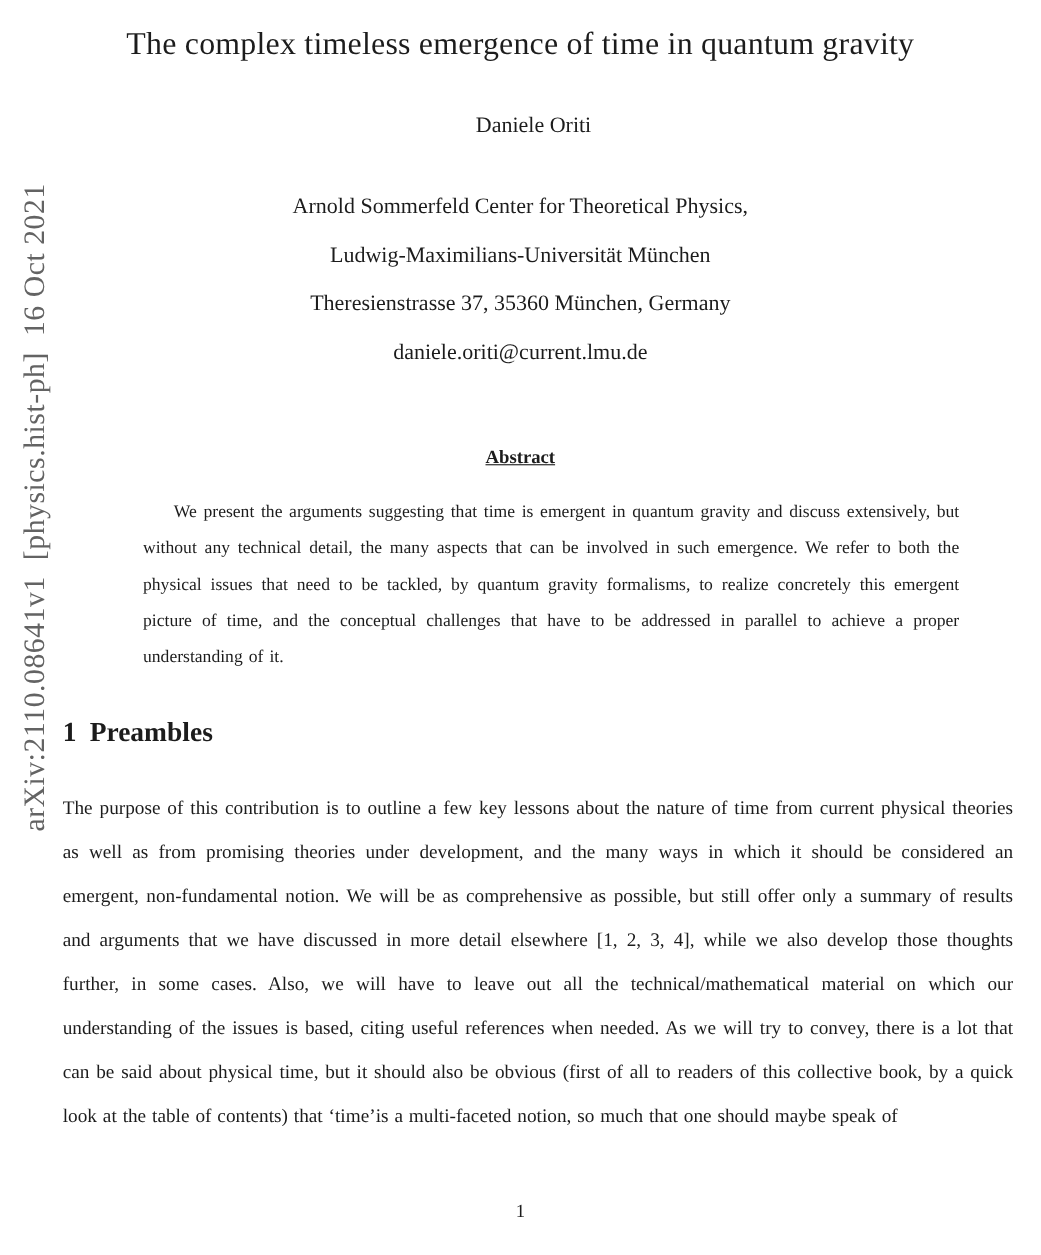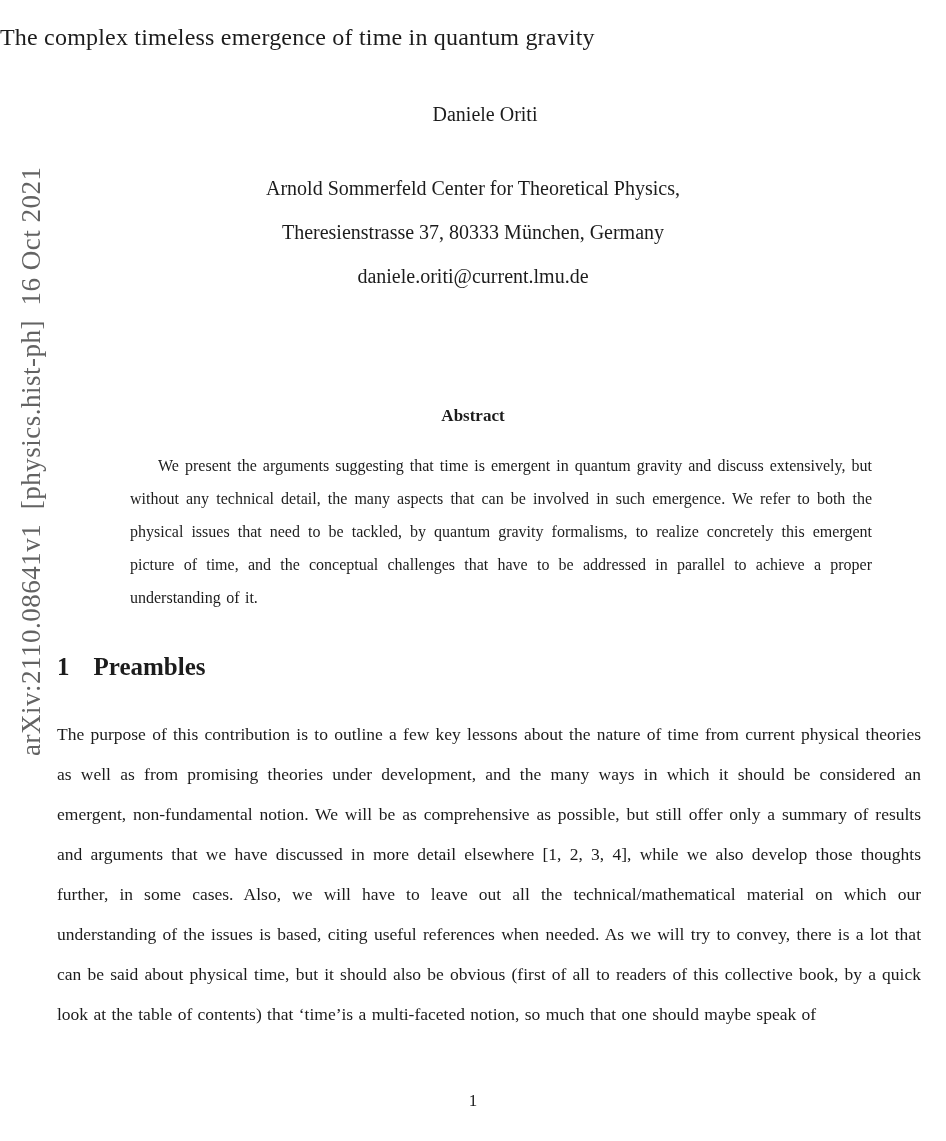--- a/index.html
+++ b/index.html
@@ -27,22 +27,22 @@
     font-size: 27px;
     letter-spacing: 0.5px;
     color: #636363;
     white-space: pre;
     text-align: center;
   }
   .title {
     position: absolute;
     top: 24px;
     left: 0; right: 0;
-    text-align: left;
-    font-size: 24px;
+    text-align: center;
+    font-size: 29px;
     font-weight: normal;
     letter-spacing: 0.2px;
   }
   .author {
     position: absolute;
     top: 103px;
     left: 0; right: 0;
     text-align: center;
     font-size: 20px;
     padding-left: 24px;
@@ -55,41 +55,42 @@
     font-size: 20px;
     line-height: 44px;
   }
   .abstract-heading {
     position: absolute;
     top: 406px;
     left: 0; right: 0;
     text-align: center;
     font-size: 17px;
     font-weight: bold;
+    text-decoration: underline;
   }
   .abstract-text {
     position: absolute;
     top: 449px;
     left: 130px;
     width: 742px;
     font-size: 16px;
     line-height: 33px;
     text-align: justify;
     text-indent: 28px;
     word-spacing: 1.5px;
     font-family: Liberation Serif, serif;
   }
   .section-heading {
     position: absolute;
     top: 653px;
     left: 57px;
     font-size: 25px;
     font-weight: bold;
   }
-  .section-heading .sec-title { margin-left: 24px; }
+  .section-heading .sec-title { margin-left: 12px; }
   .body-text {
     position: absolute;
     top: 714px;
     left: 57px;
     width: 864px;
     font-size: 17.5px;
     line-height: 40px;
     text-align: justify;
     word-spacing: 1px;
   }
@@ -107,21 +108,22 @@
 <div class="page">
 
   <div class="watermark">arXiv:2110.08641v1  [physics.hist-ph]  16 Oct 2021</div>
 
   <h1 class="title">The complex timeless emergence of time in quantum gravity</h1>
 
   <div class="author">Daniele Oriti</div>
 
   <div class="affiliation">
     <div>Arnold Sommerfeld Center for Theoretical Physics,</div>
-    <div>Theresienstrasse 37, 80333 München, Germany</div>
+    <div>Ludwig-Maximilians-Universität München</div>
+    <div>Theresienstrasse 37, 35360 München, Germany</div>
     <div>daniele.oriti@current.lmu.de</div>
   </div>
 
   <div class="abstract-heading">Abstract</div>
 
   <p class="abstract-text">We present the arguments suggesting that time is emergent in quantum gravity and discuss extensively, but without any technical detail, the many aspects that can be involved in such emergence. We refer to both the physical issues that need to be tackled, by quantum gravity formalisms, to realize concretely this emergent picture of time, and the conceptual challenges that have to be addressed in parallel to achieve a proper understanding of it.</p>
 
   <h2 class="section-heading">
     <span>1</span><span class="sec-title">Preambles</span>
   </h2>

